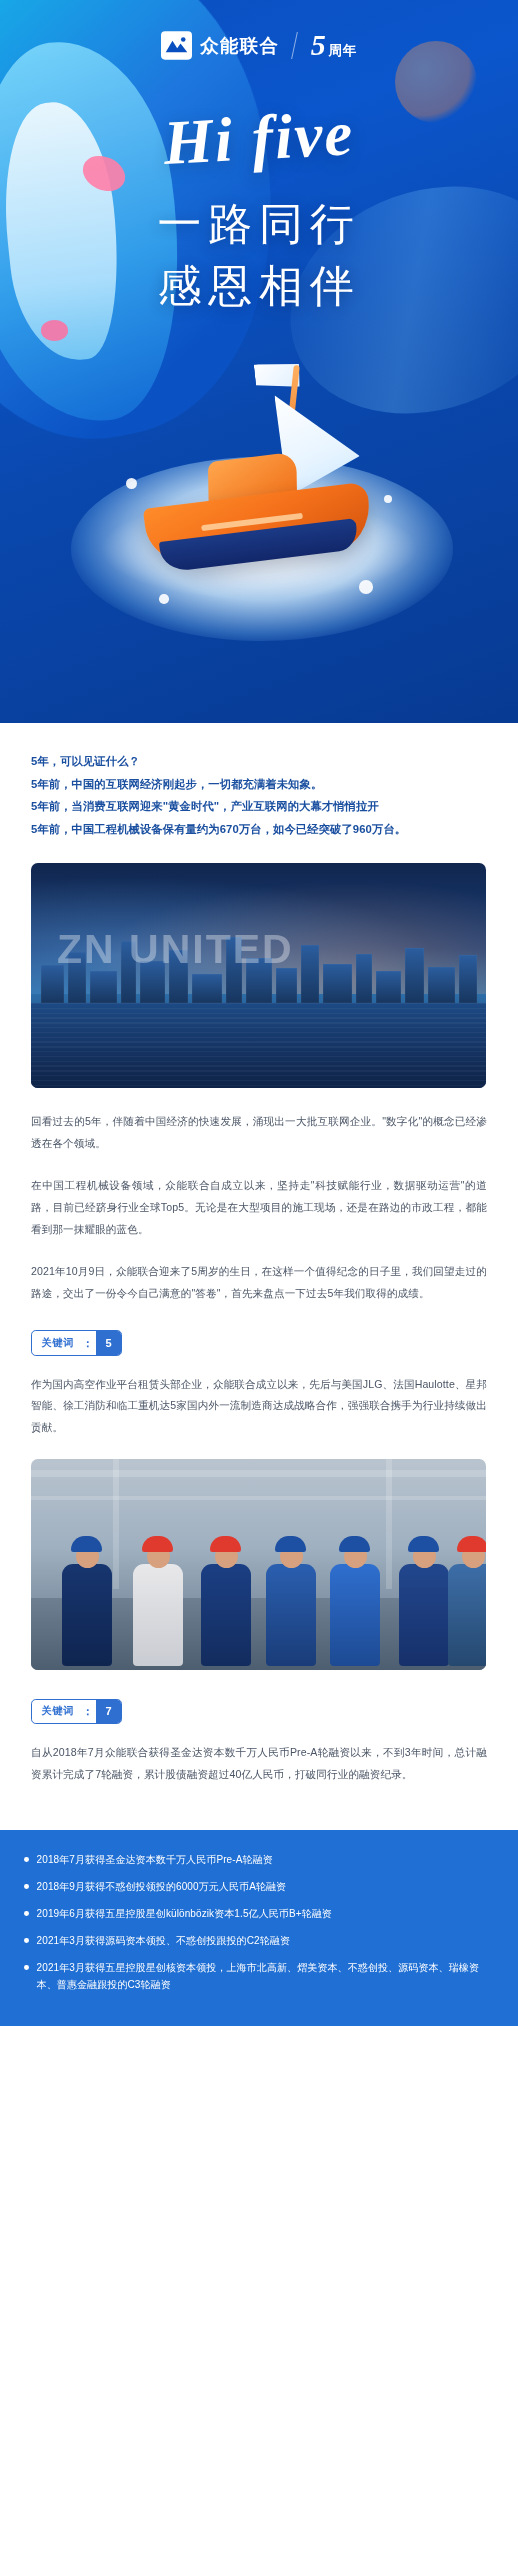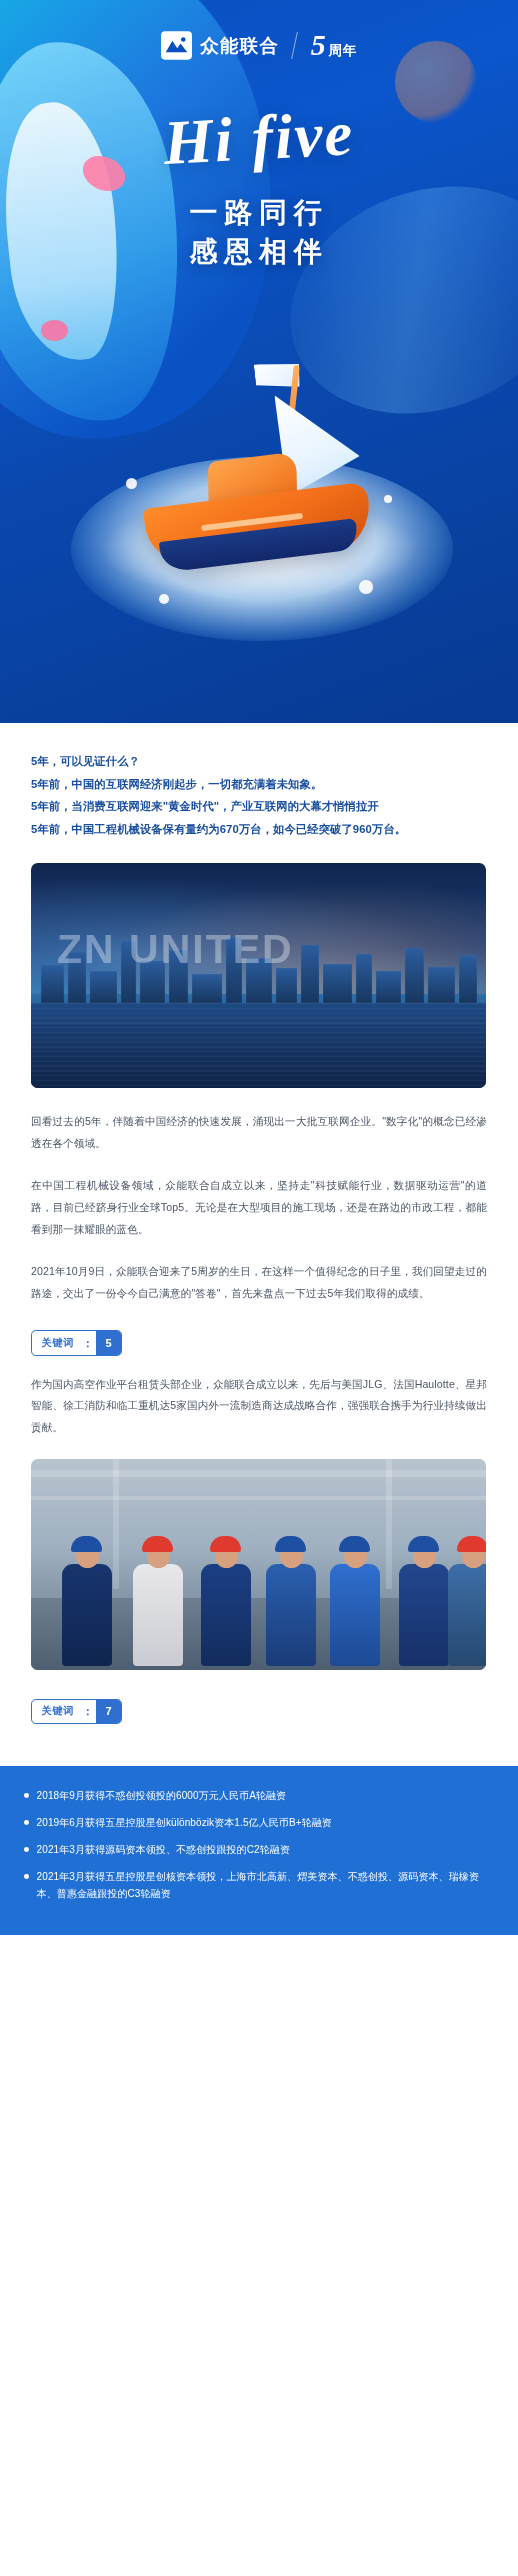--- a/index.html
+++ b/index.html
@@ -141,22 +141,22 @@
     transform: rotate(-3deg);
   }
   .slogan {
     position: relative;
     z-index: 5;
     margin-top: 17.7px;
     text-align: center;
   }
   .slogan div {
     color: #ffffff;
-    font-size: 28px;
-    font-weight: bold;
+    font-size: 44px;
+    font-weight: normal;
     letter-spacing: 6.8px;
     line-height: 1.42;
     text-shadow: 0 2.7px 12.3px rgba(3,30,80,.45);
   }
 
   
   .boat {
     position: absolute;
     z-index: 4;
     left: 119px;
@@ -534,24 +534,26 @@
         <div class="w-body" style="background:linear-gradient(180deg,#3d6ea8,#25486f);"></div>
       </div>
     </figure>
 
     <div class="kw">
       <span class="kw-label">关键词</span>
       <span class="kw-colon">：</span>
       <span class="kw-num">7</span>
     </div>
 
+    <p class="para">自从2018年7月众能联合获得圣金达资本数千万人民币Pre-A轮融资以来，不到3年时间，总计融资累计完成了7轮融资，累计股债融资超过40亿人民币，打破同行业的融资纪录。</p>
   </section>
 
   <section class="footer-box">
     <ul class="footer-list">
+      <li>2018年7月获得圣金达资本数千万人民币Pre-A轮融资</li>
       <li>2018年9月获得不惑创投领投的6000万元人民币A轮融资</li>
       <li>2019年6月获得五星控股星创különbözik资本1.5亿人民币B+轮融资</li>
       <li>2021年3月获得源码资本领投、不惑创投跟投的C2轮融资</li>
       <li>2021年3月获得五星控股星创核资本领投，上海市北高新、熠美资本、不惑创投、源码资本、瑞橡资本、普惠金融跟投的C3轮融资</li>
     </ul>
   </section>
 
 </div>
 
 

